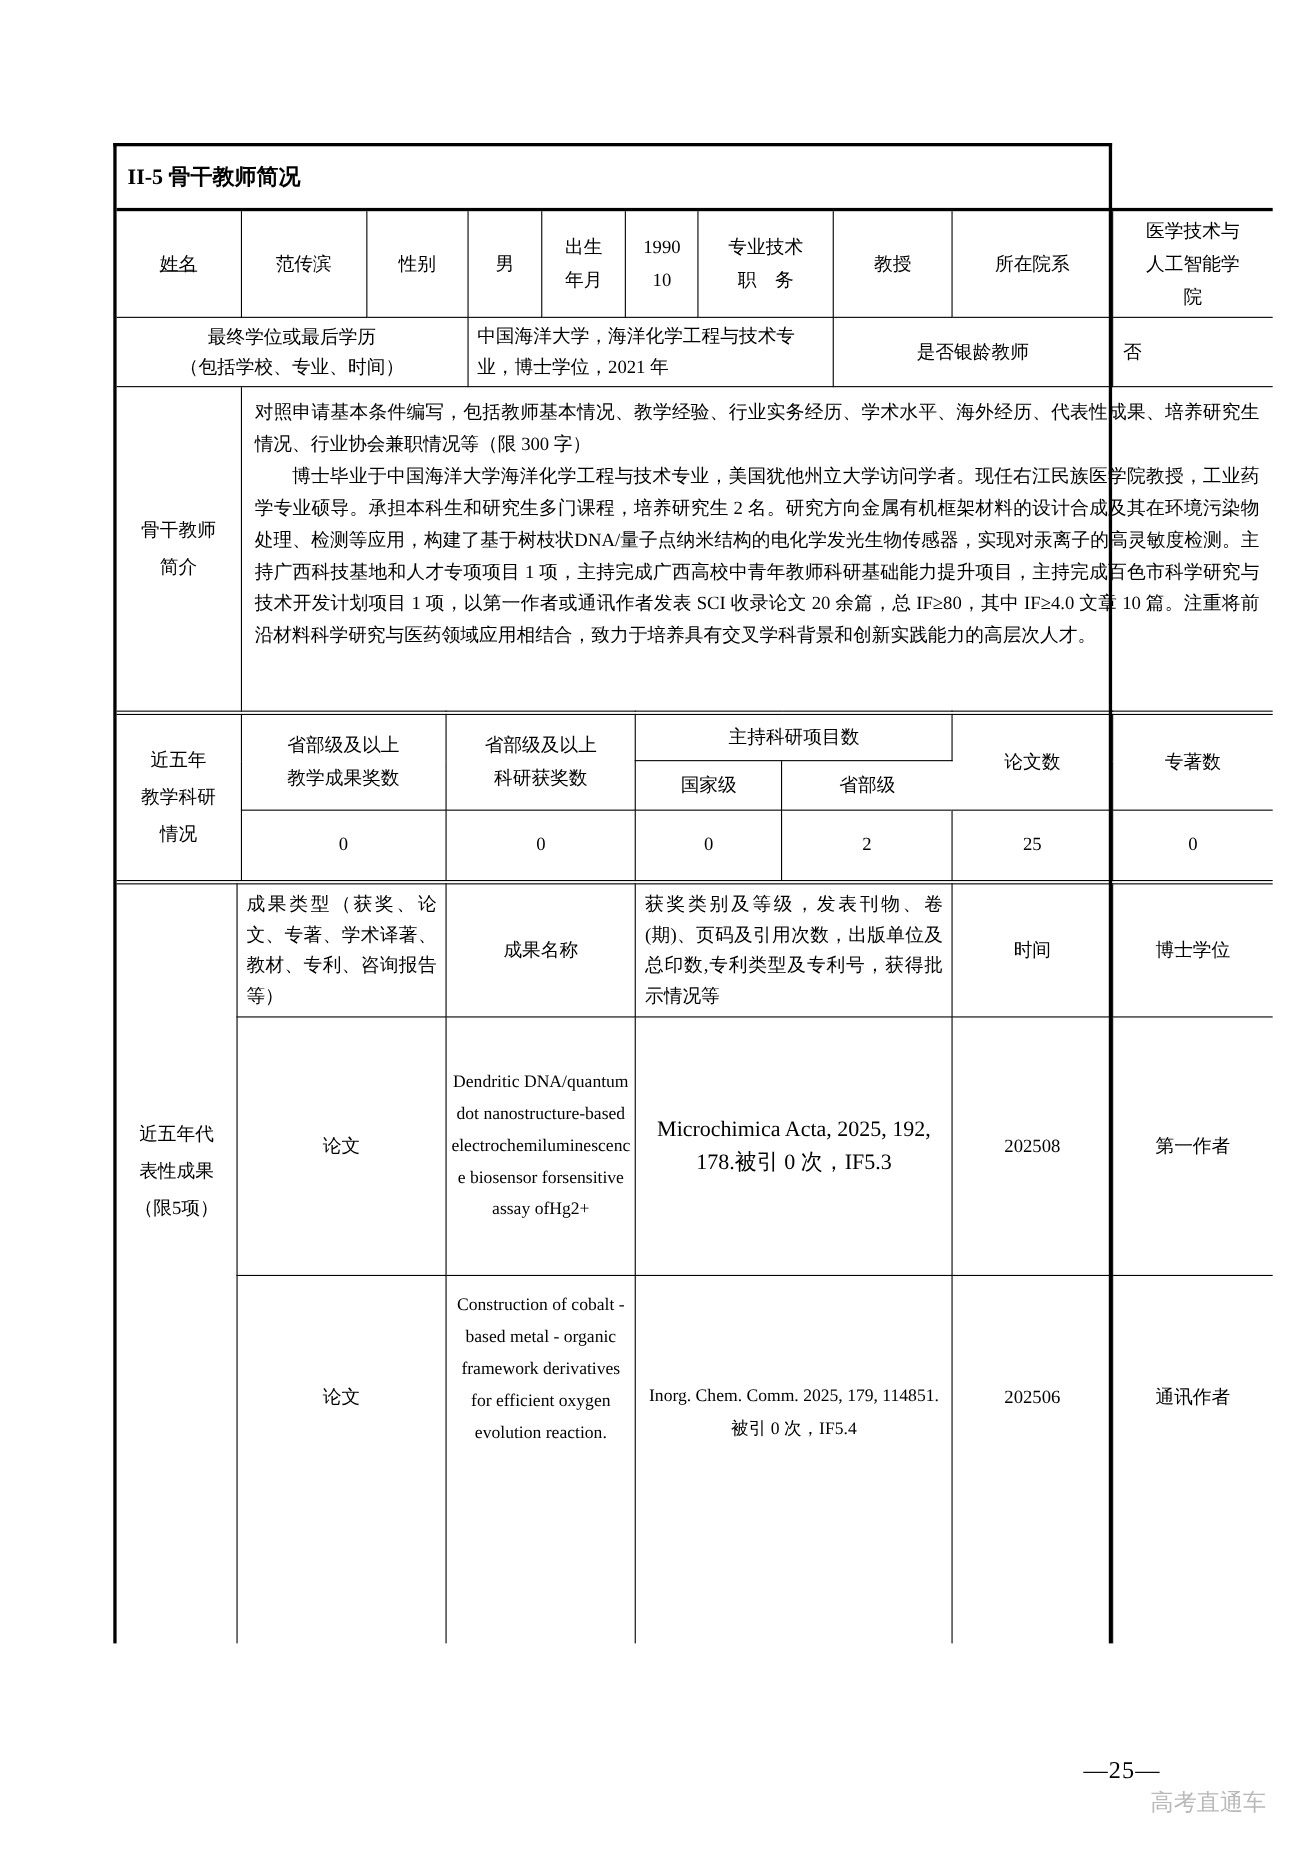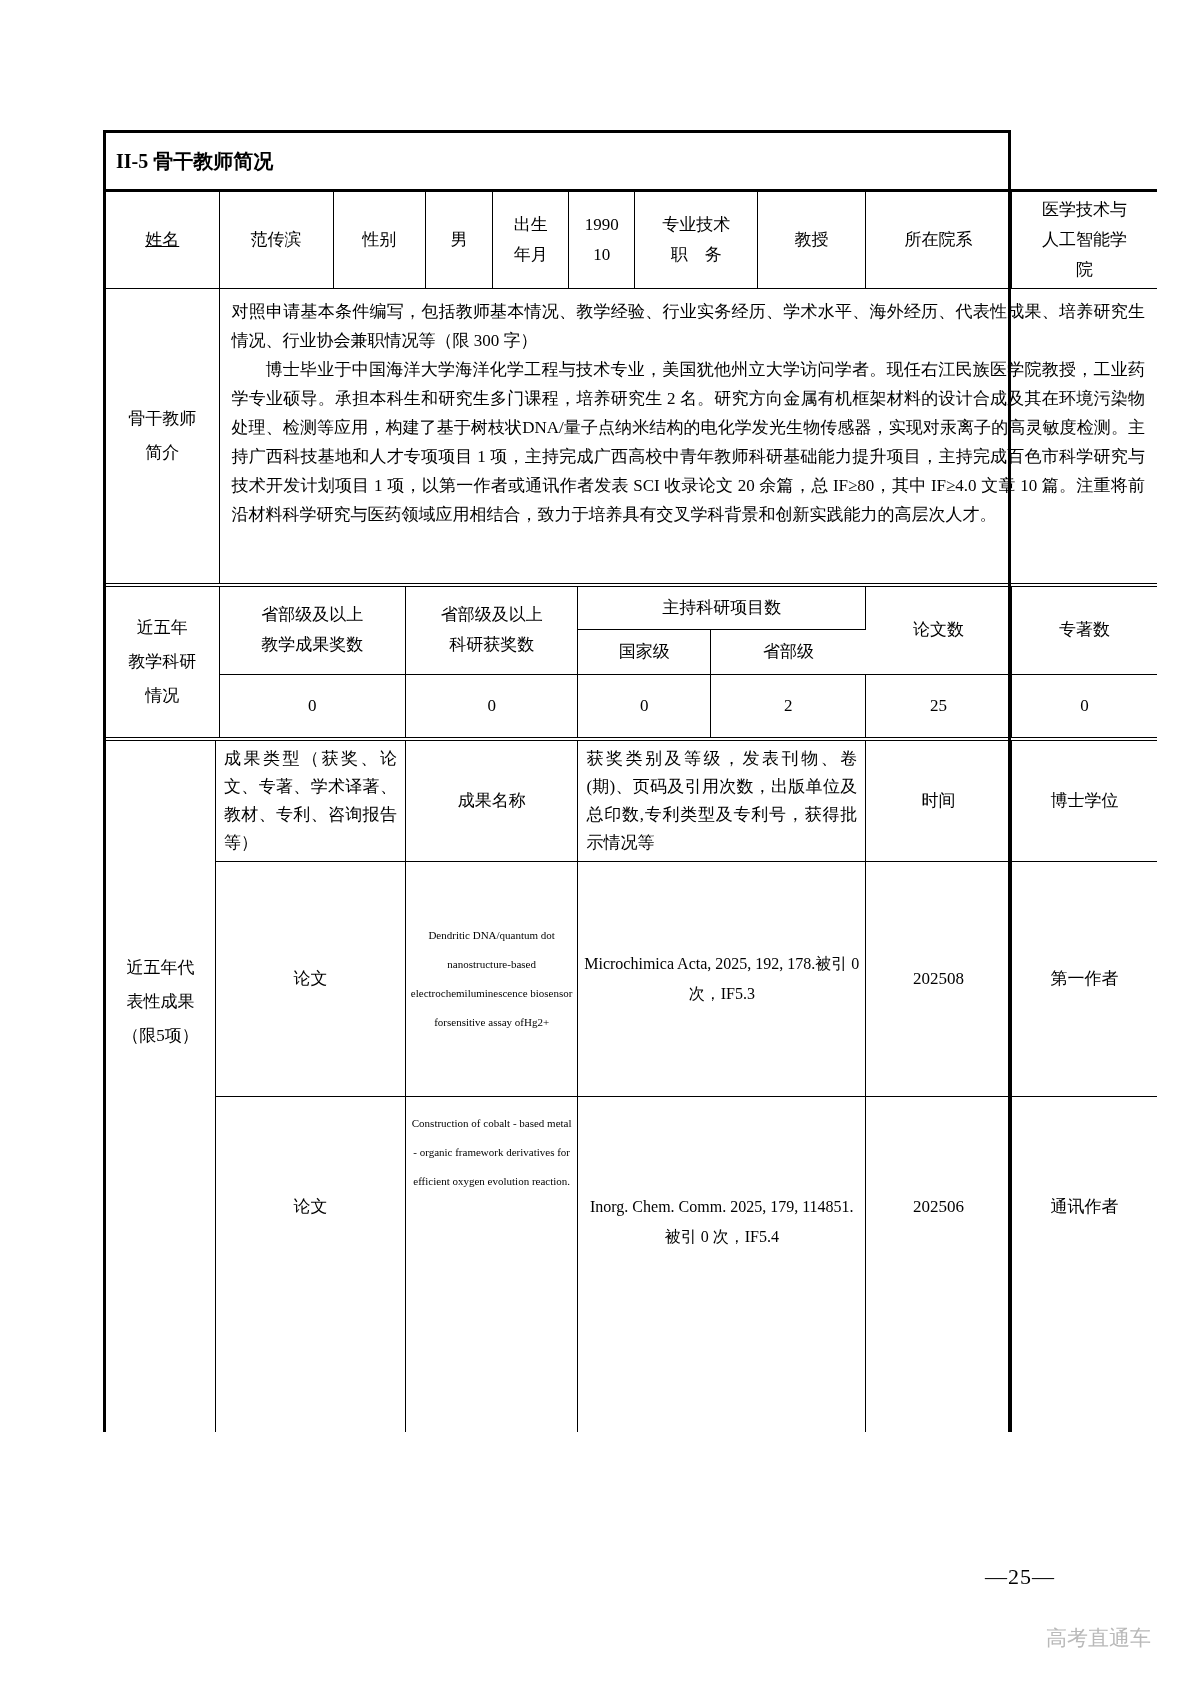--- a/index.html
+++ b/index.html
@@ -22,27 +22,27 @@
   .dbl{border-top:4px double #000;}
   .title-cell{font-weight:bold;font-size:20px;text-align:left;padding:6px 10px;
      height:57px;border-bottom:3px solid #000;}
   .h45{height:45px;} .h97{height:97px;text-decoration:underline;} .h62{height:62px;} .h294{height:294px;}
   .h44{height:44px;} .h45b{height:45px;} .h63{height:63px;}
   .h117{height:117px;} .h235{height:235px;} .h335{height:335px;}
   .intro-cell{text-align:justify;vertical-align:top;padding:8px 12px 6px 12px;line-height:29px;margin-left:28px;}
   .intro-cell .p2{text-indent:2em;margin:0;}
   .intro-cell .p1{margin:0;}
   .ach-label{vertical-align:top;padding-top:210px;line-height:34px;}
-  .name-cell{font-size:11px;line-height:29px;}
+  .name-cell{font-size:16px;line-height:29px;}
   .vtop{vertical-align:top;}
   .pt12{padding-top:12px;margin-left:24px;}
   .pt95{padding-top:95px;}
   .lh34{line-height:34px;}
   .deg-val{line-height:28px;padding:2px 8px;}
-  .pagenum{position:absolute;left:955px;top:1564px;width:130px;text-align:center;
+  .pagenum{position:absolute;left:955px;top:1596px;width:130px;text-align:center;
      font-size:22px;letter-spacing:1px;}
   .watermark{position:absolute;left:1046px;top:1624px;font-size:21px;color:#b9b9b9;
      font-family:"Liberation Sans","DejaVu Sans",sans-serif;}
 </style>
 </head>
 <body>
 
 <div class="sheet">
 
   <table>
@@ -81,20 +81,37 @@
 职　务</td>
       <td>教授</td>
       <td>所在院系</td>
       <td class="pre">医学技术与
 人工智能学
 院</td>
     </tr>
   </tbody>
     </table>
 
+  <table>
+    <colgroup>
+        <col style="width:274px">
+        <col style="width:285px">
+        <col style="width:218px">
+        <col style="width:125px">
+      </colgroup>
+    <tbody>
+        <tr>
+      <td class="h62 pre" style="line-height:27px">最终学位或最后学历
+（包括学校、专业、时间）</td>
+      <td class="h62 left deg-val">中国海洋大学，海洋化学工程与技术专业，博士学位，2021 年</td>
+      <td class="h62">是否银龄教师</td>
+      <td class="h62 left" style="padding-left:9px">否</td>
+    </tr>
+  </tbody>
+    </table>
 
   <table>
     <colgroup>
         <col style="width:97px">
         <col style="width:805px">
       </colgroup>
     <tbody>
         <tr>
       <td class="h294 pre lh34 nobb">骨干教师
 简介</td>
@@ -160,21 +177,21 @@
 （限5项）</td>
       <td class="h117 left just" style="padding:4px 8px;line-height:28px">成果类型（获奖、论文、专著、学术译著、教材、专利、咨询报告等）</td>
       <td>成果名称</td>
       <td class="just" style="padding:4px 8px;line-height:28px">获奖类别及等级，发表刊物、卷(期)、页码及引用次数，出版单位及总印数,专利类型及专利号，获得批示情况等</td>
       <td>时间</td>
       <td>博士学位</td>
     </tr>
     <tr>
       <td class="h235">论文</td>
       <td class="name-cell">Dendritic DNA/quantum dot nanostructure-based electrochemiluminescence biosensor forsensitive assay ofHg2+</td>
-      <td style="font-size:16px;line-height:30px">Microchimica Acta, 2025, 192, 178.被引 0 次，IF5.3</td>
+      <td style="font-size:20px;line-height:30px">Microchimica Acta, 2025, 192, 178.被引 0 次，IF5.3</td>
       <td>202508</td>
       <td>第一作者</td>
     </tr>
     <tr>
       <td class="h335 vtop pt95 nobb">论文</td>
       <td class="name-cell vtop pt12 nobb">Construction of cobalt - based metal - organic framework derivatives for efficient oxygen evolution reaction.</td>
       <td class="vtop pt95 nobb" style="font-size:16px;line-height:30px">Inorg. Chem. Comm. 2025, 179, 114851.被引 0 次，IF5.4</td>
       <td class="vtop pt95 nobb">202506</td>
       <td class="vtop pt95 nobb">通讯作者</td>
     </tr>

